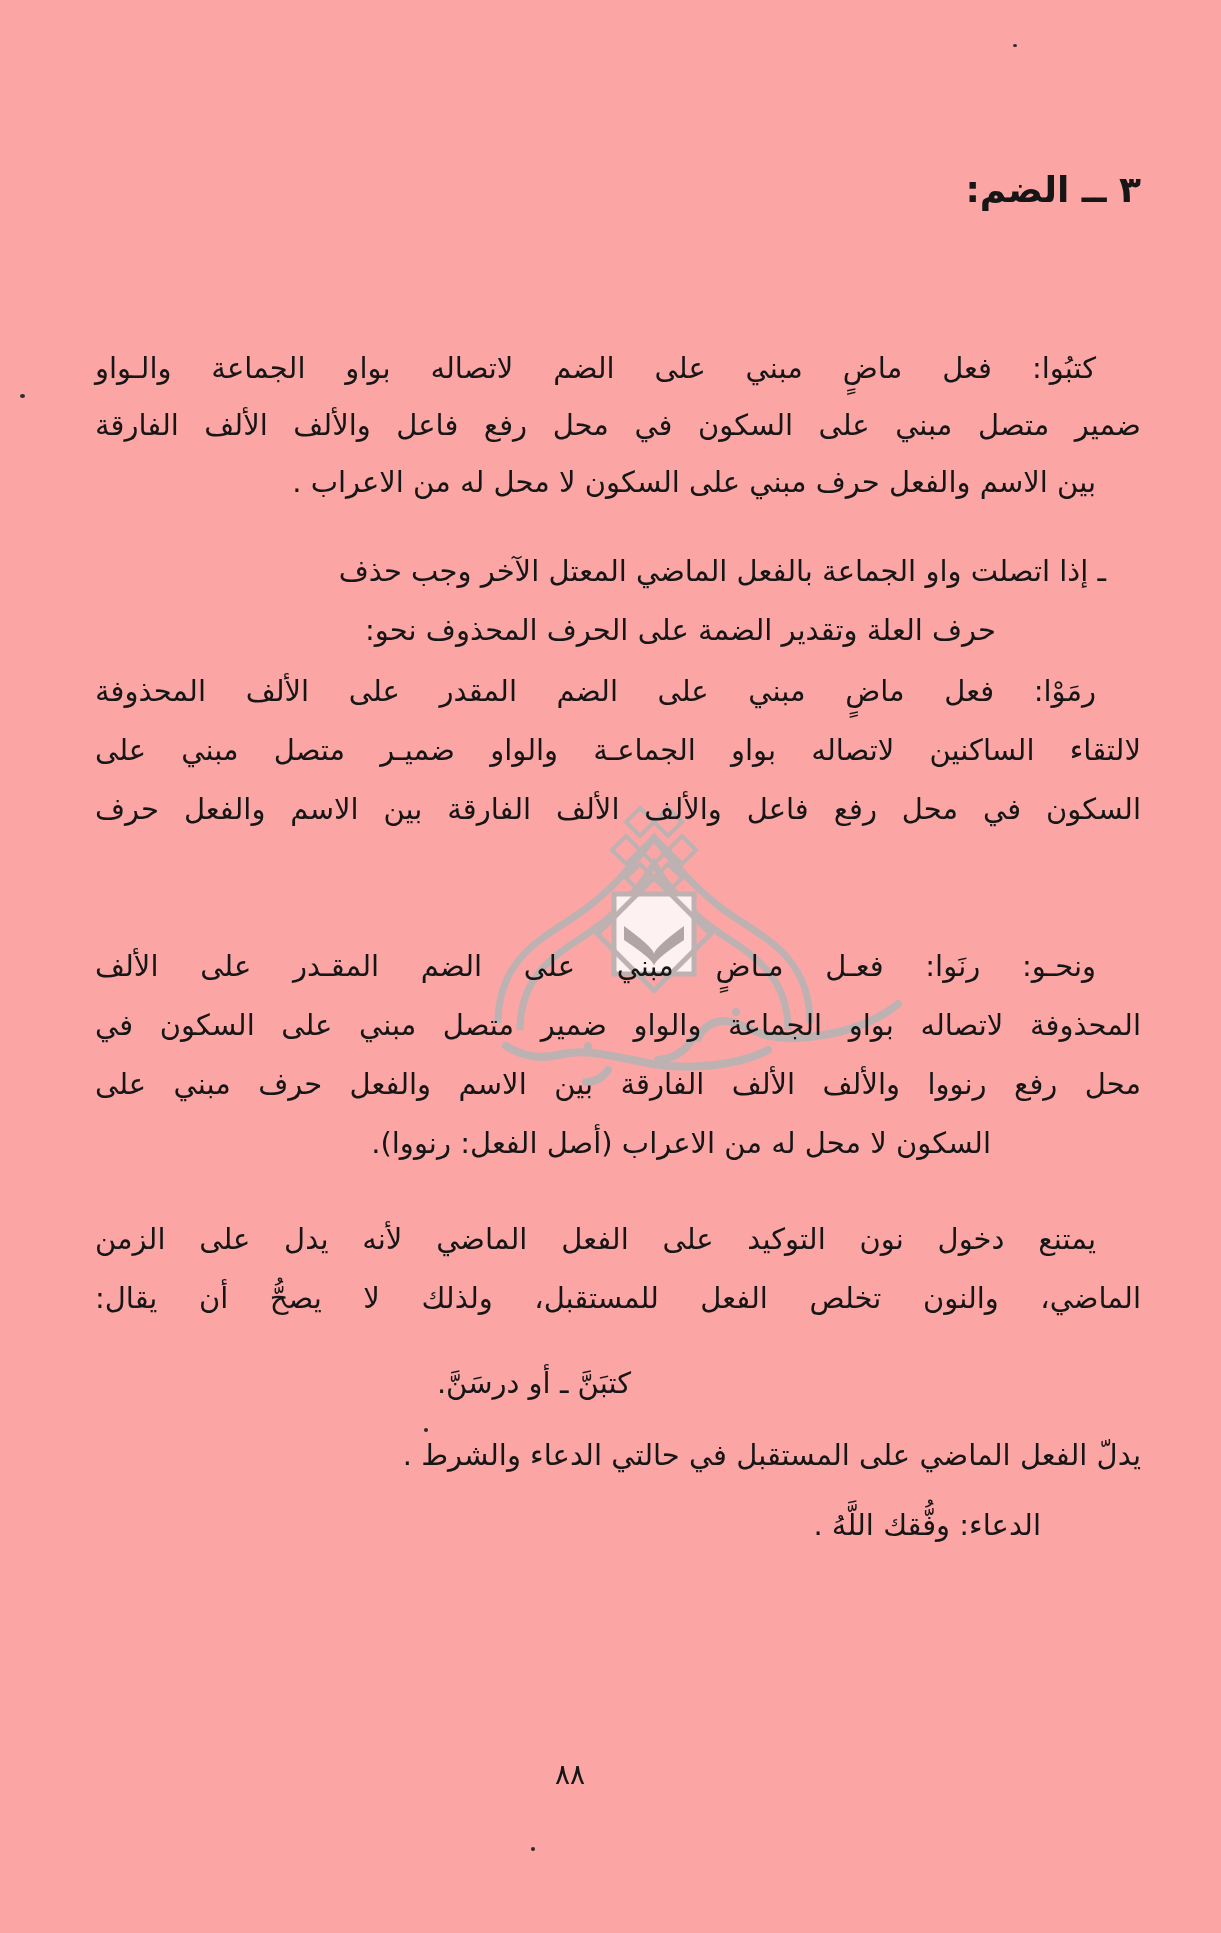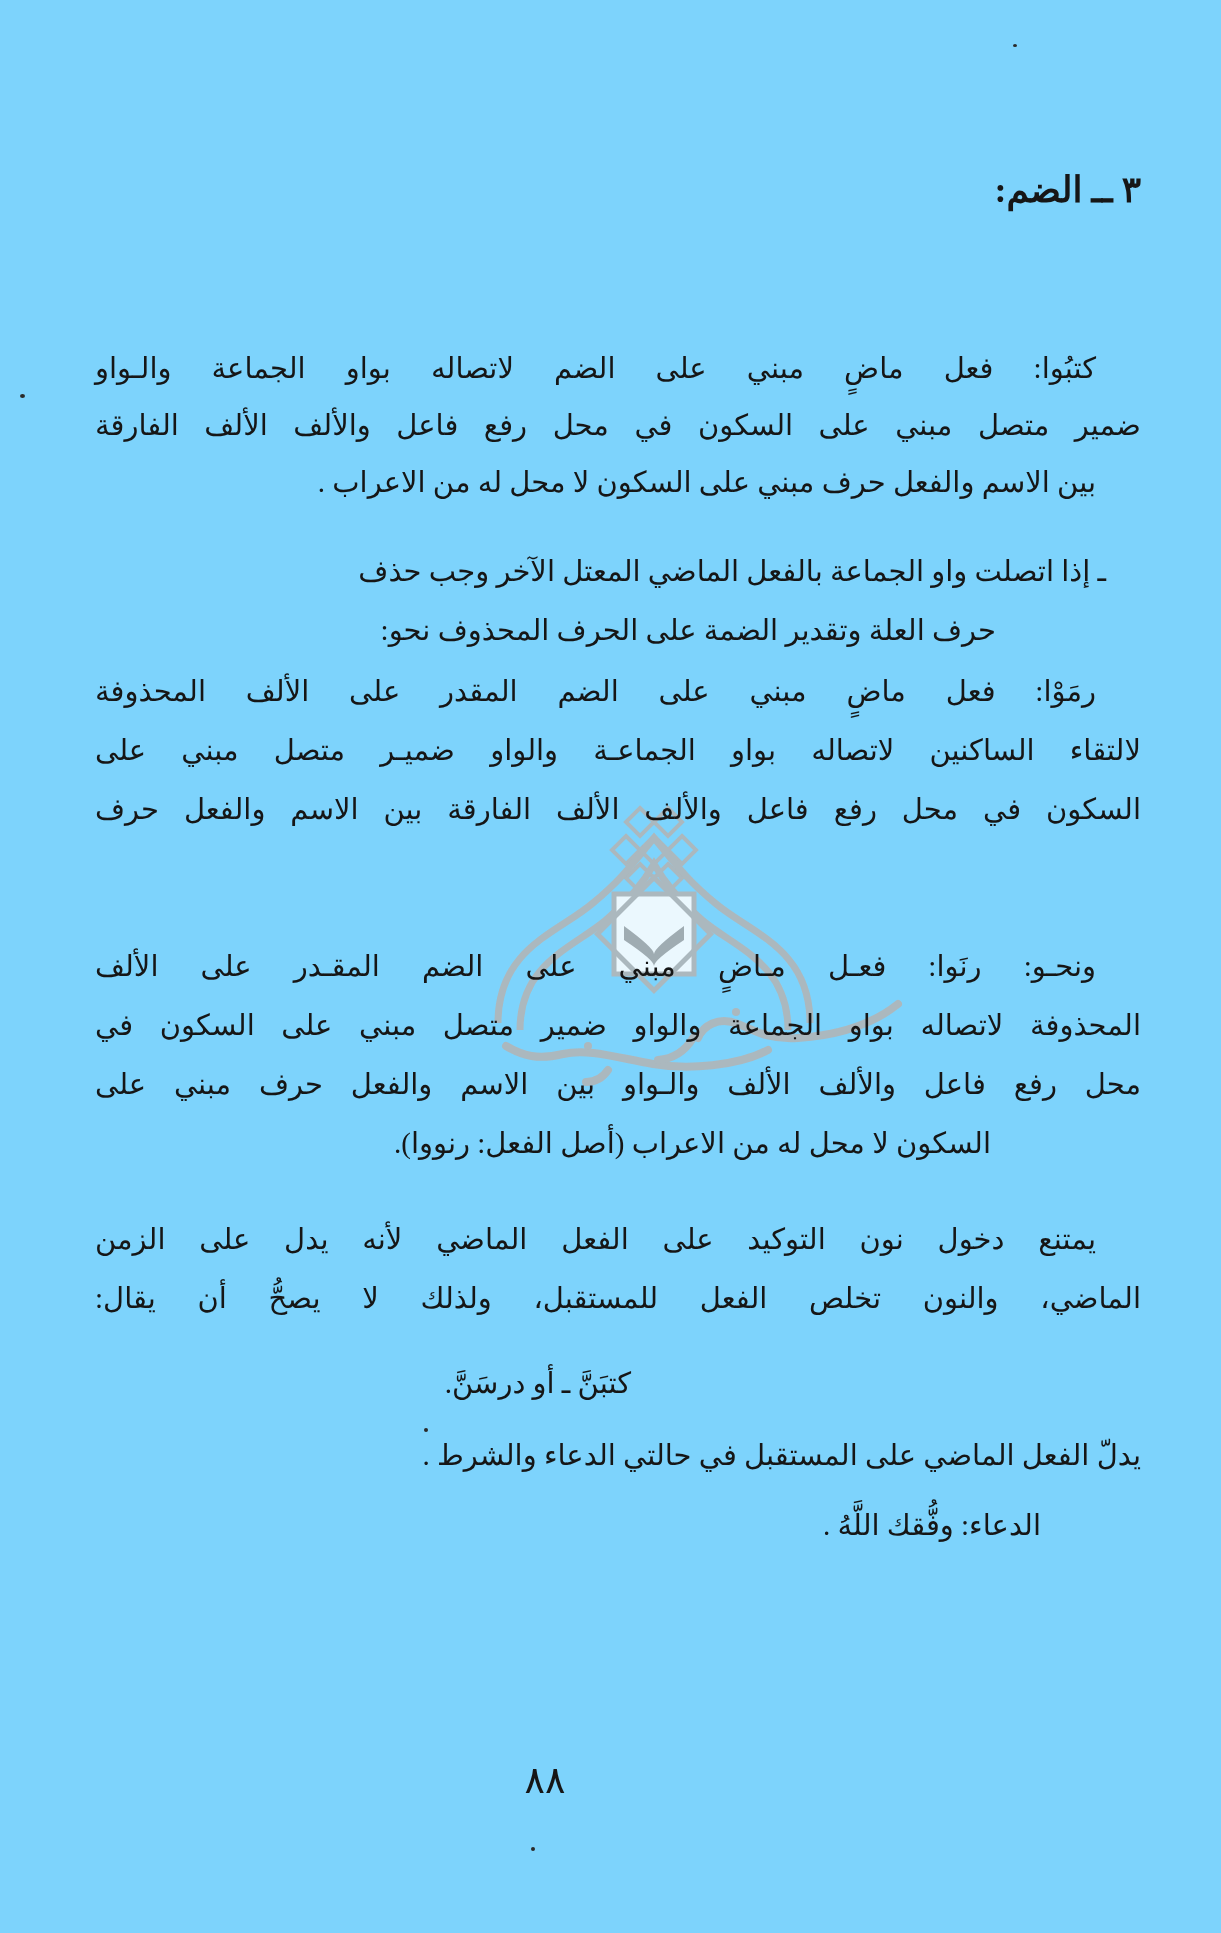--- a/index.html
+++ b/index.html
@@ -2,21 +2,21 @@
 <html lang="ar" dir="rtl"><head>
 <meta charset="utf-8">
 <style>
   html,body{margin:0;padding:0;}
   body{
     width:1221px;height:1933px;position:relative;overflow:hidden;
     background:#ffffff;
     font-family:"DejaVu Sans",sans-serif;
     color:#161616;
   }
-  .scan-page{position:absolute;inset:0;background:#7dd3fc;font-family:Liberation Serif, serif;}
+  .scan-page{position:absolute;inset:0;background:#fca5a5;}
   .text-block{position:absolute;top:0;right:80px;left:95px;height:100%;}
   .line{
     position:absolute;
     font-size:29px;
     line-height:46px;
     white-space:nowrap;
     text-align:right;
     color:#161616;
   }
   .just{
@@ -25,21 +25,21 @@
     text-align:justify;
     text-align-last:justify;
   }
   .heading{
     font-size:36px;
     font-weight:bold;
     line-height:50px;
   }
   .pagenum{
     position:absolute;left:505px;top:1758px;width:80px;
-    text-align:center;font-size:38px;color:#161616;
+    font-size:28px;color:#161616;
   }
   .watermark{position:absolute;left:468px;top:798px;width:460px;height:300px;opacity:.85;}
   .speck{position:absolute;background:#2a2a2a;border-radius:50%;}
 </style>
 </head>
 <body>
 
 <div class="scan-page">
 
   <svg class="watermark" viewBox="0 0 460 300" fill="none" stroke="#b4b4b4">
@@ -86,21 +86,21 @@
 
     <div class="line" style="top:548px;right:35px;">ـ إذا اتصلت واو الجماعة بالفعل الماضي المعتل الآخر وجب حذف</div>
     <div class="line" style="top:607px;right:145px;">حرف العلة وتقدير الضمة على الحرف المحذوف نحو:</div>
 
     <div class="line just" style="top:668px;padding-right:45px;">رمَوْا: فعل ماضٍ مبني على الضم المقدر على الألف المحذوفة</div>
     <div class="line just" style="top:727px;">لالتقاء الساكنين لاتصاله بواو الجماعـة والواو ضميـر متصل مبني على</div>
     <div class="line just" style="top:786px;">السكون في محل رفع فاعل والألف الألف الفارقة بين الاسم والفعل حرف</div>
 
     <div class="line just" style="top:943px;padding-right:45px;">ونحـو: رنَوا: فعـل مـاضٍ مبني على الضم المقـدر على الألف</div>
     <div class="line just" style="top:1002px;">المحذوفة لاتصاله بواو الجماعة والواو ضمير متصل مبني على السكون في</div>
-    <div class="line just" style="top:1061px;">محل رفع فاعل والألف الألف والـواو بين الاسم والفعل حرف مبني على</div>
+    <div class="line just" style="top:1061px;">محل رفع رنووا والألف الألف الفارقة بين الاسم والفعل حرف مبني على</div>
     <div class="line" style="top:1120px;right:150px;">السكون لا محل له من الاعراب (أصل الفعل: رنووا).</div>
 
     <div class="line just" style="top:1216px;padding-right:45px;">يمتنع دخول نون التوكيد على الفعل الماضي لأنه يدل على الزمن</div>
     <div class="line just" style="top:1275px;">الماضي، والنون تخلص الفعل للمستقبل، ولذلك لا يصحُّ أن يقال:</div>
 
     <div class="line" style="top:1360px;right:510px;">كتبَنَّ ـ أو درسَنَّ.</div>
 
     <div class="line" style="top:1432px;right:0;">يدلّ الفعل الماضي على المستقبل في حالتي الدعاء والشرط .</div>
     <div class="line" style="top:1502px;right:100px;">الدعاء: وفُّقك اللَّهُ .</div>
   </div>

